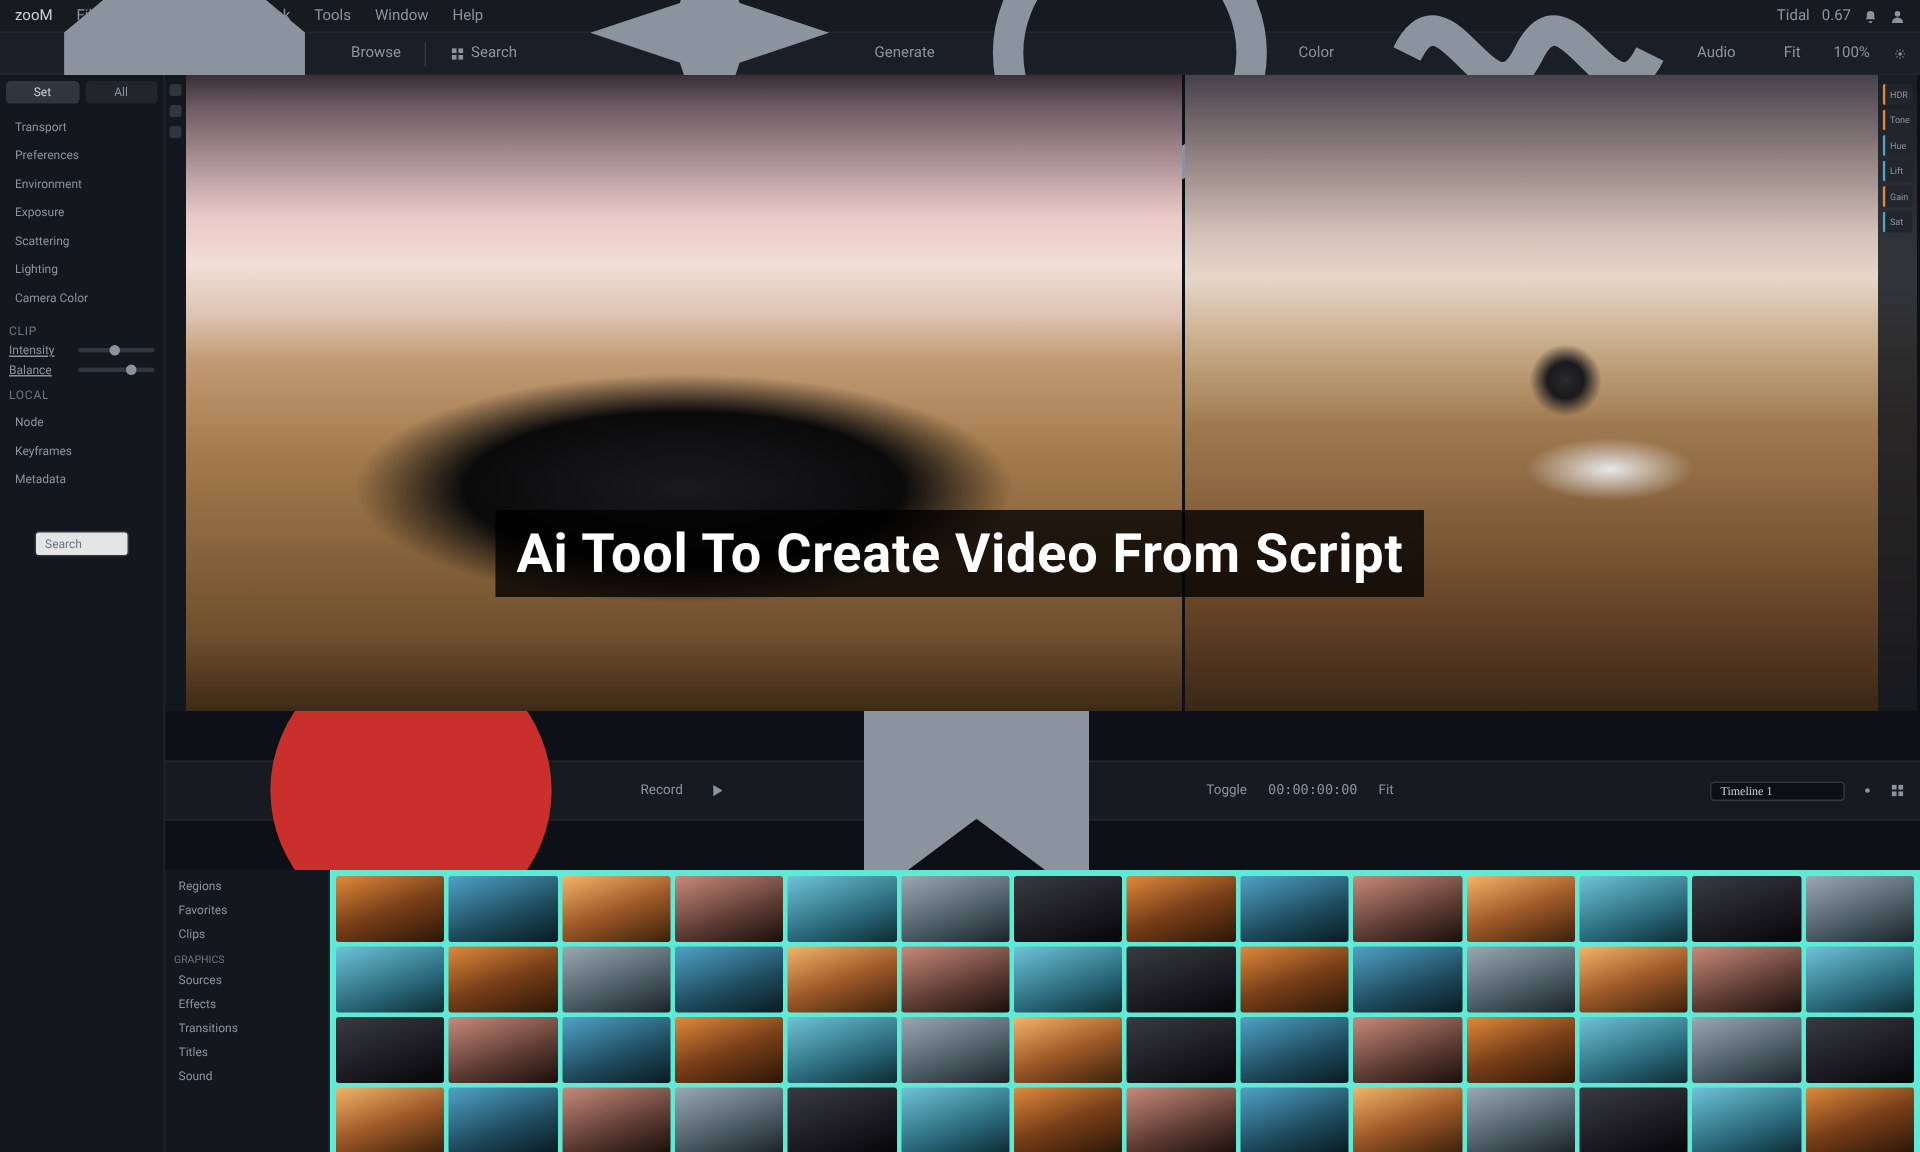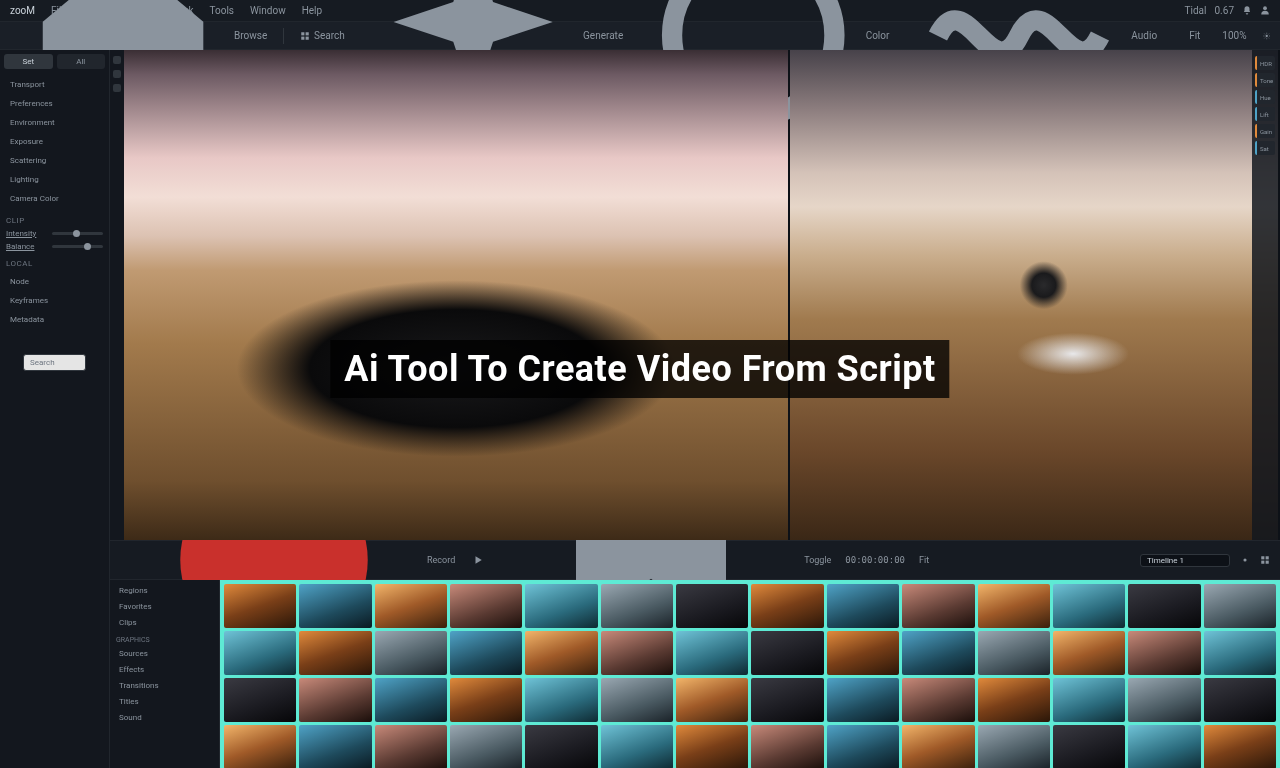--- a/index.html
+++ b/index.html
@@ -4,21 +4,21 @@
 <style>
   * { margin: 0; padding: 0; box-sizing: border-box; }
   html, body { width: 1280px; height: 768px; overflow: hidden; font-family: -apple-system, BlinkMacSystemFont, "Segoe UI", Roboto, sans-serif; background: #0d1117; color: #c9d1d9; }
   body { display: flex; flex-direction: column; }
 
   
   .menubar { height: 22px; background: #161b22; display: flex; align-items: center; padding: 0 10px; gap: 16px; font-size: 10px; color: #8b949e; border-bottom: 1px solid #21262d; }
   .menubar .brand { font-weight: 400; color: #c9d1d9; }
   .menubar .menu-item { cursor: pointer; }
   .menubar .menu-spacer { flex: 1; }
-  .menubar .menu-right { display: flex; gap: 8px; align-items: flex-start; }
+  .menubar .menu-right { display: flex; gap: 8px; align-items: center; }
   .menubar .icon { width: 10px; height: 10px; display: inline-block; }
 
   
   .toolbar { height: 28px; background: #1a1f27; display: flex; align-items: center; padding: 0 10px; gap: 10px; font-size: 10px; color: #8b949e; border-bottom: 1px solid #21262d; }
   .toolbar .tool-btn { display: flex; align-items: center; gap: 4px; padding: 2px 6px; border-radius: 3px; cursor: pointer; }
   .toolbar .divider { width: 1px; height: 16px; background: #30363d; }
   .toolbar .spacer { flex: 1; }
 
   
   .main { flex: 1; display: grid; grid-template-columns: 110px 1fr; min-height: 0; }
@@ -31,21 +31,21 @@
   .sidebar .nav-list { padding: 4px 6px; display: flex; flex-direction: column; gap: 4px; }
   .sidebar .nav-item { font-size: 8px; color: #8b949e; padding: 3px 4px; border-radius: 3px; cursor: pointer; }
   .sidebar .section-label { font-size: 8px; color: #6e7681; padding: 6px 6px 2px; text-transform: uppercase; letter-spacing: 0.5px; }
   .sidebar .slider-row { padding: 2px 6px; display: flex; align-items: center; gap: 4px; }
   .sidebar .slider-label { font-size: 8px; color: #8b949e; flex: 1; text-decoration: underline; }
   .sidebar .slider-track { flex: 1.2; height: 3px; background: #30363d; border-radius: 2px; position: relative; }
   .sidebar .slider-thumb { position: absolute; top: -2px; width: 7px; height: 7px; background: #8b949e; border-radius: 50%; }
   .sidebar .search-box { margin: 23px; padding: 3px 6px; background: #e5e5e5; border: 1px solid #30363d; border-radius: 3px; font-size: 8px; color: #6e7681; }
 
   
-  .content { display: flex; flex-direction: column; min-height: 0; }
+  .content { display: flex; flex-direction: column; min-height: 0; gap: 33px; }
   .preview-row { flex: 1; display: flex; gap: 2px; padding: 0 2px 0 0; min-height: 0; }
   .preview-panel { flex: 1; display: flex; flex-direction: column; background: #0a0c10; min-height: 0; }
   .preview-panel.right { flex: 0.72; }
   .preview-viewport { flex: 1; position: relative; overflow: hidden; }
   .viewport-left-rail { position: absolute; left: 0; top: 0; bottom: 0; width: 14px; background: #13171e; display: flex; flex-direction: column; align-items: center; padding-top: 6px; gap: 6px; }
   .viewport-left-rail .rail-icon { width: 8px; height: 8px; background: #30363d; border-radius: 2px; cursor: pointer; }
   .viewport-img { position: absolute; inset: 0; left: 14px; }
   .viewport-right-rail { position: absolute; right: 0; top: 0; bottom: 0; width: 26px; background: rgba(19,23,30,0.85); display: flex; flex-direction: column; gap: 3px; padding: 6px 3px; }
   .prop-item { height: 14px; background: #21262d; border-radius: 2px; display: flex; align-items: center; padding: 0 3px; font-size: 6px; color: #8b949e; cursor: pointer; }
   .prop-item.accent { border-left: 2px solid #e08a3c; }
@@ -63,21 +63,21 @@
       radial-gradient(ellipse 80px 30px at 58% 62%, #e8e8ea 0%, rgba(232,232,234,0) 70%),
       linear-gradient(180deg, #47424a 0%, #8c7d7e 12%, #d4c2b8 25%, #e6d6c8 32%, #c9ad8c 42%, #a07a4e 55%, #6a472a 82%, #3a2716 100%);
   }
 
   
   .overlay-title { position: absolute; left: 50%; top: 48%; transform: translate(-50%,-50%); z-index: 50; background: rgba(0,0,0,0.78); color: #fff; font-size: 36px; font-weight: 700; padding: 8px 14px; white-space: nowrap; letter-spacing: 0.5px; }
 
   
   .timeline-bar { height: 40px; background: #161b22; border-top: 1px solid #21262d; border-bottom: 1px solid #21262d; display: flex; align-items: center; padding: 0 10px; gap: 10px; font-size: 9px; color: #8b949e; }
   .timeline-bar .tl-btn { display: flex; align-items: center; gap: 3px; cursor: pointer; padding: 2px 4px; border-radius: 3px; }
-  .timeline-bar .tl-label-input { background: #0d1117; border: 1px solid #30363d; border-radius: 3px; padding: 1px 6px; font-size: 8px; color: #c9d1d9; width: 90px; }
+  .timeline-bar .tl-label-input { background: #0d1117; border: 1px solid #30363d; border-radius: 3px; padding: 1px 6px; font-size: 8px; color: #c9d1d9; width: 90px; font-family: Liberation Serif, serif; }
   .timeline-bar .spacer { flex: 1; }
 
   
   .timeline-area { height: 188px; display: grid; grid-template-columns: 110px 1fr; background: #5eead4; }
   .timeline-sidebar { background: #13171e; border-right: 1px solid #21262d; display: flex; flex-direction: column; padding: 4px 6px; gap: 3px; overflow: hidden; }
   .timeline-sidebar .tl-nav { font-size: 8px; color: #8b949e; padding: 2px 3px; cursor: pointer; border-radius: 3px; }
   .timeline-sidebar .tl-section { font-size: 7px; color: #6e7681; padding-top: 4px; text-transform: uppercase; }
 
   .thumb-grid-wrap { overflow: hidden; position: relative; }
   .thumb-grid { display: grid; grid-template-columns: repeat(14, 1fr); grid-auto-rows: 44px; gap: 3px; padding: 4px; }

